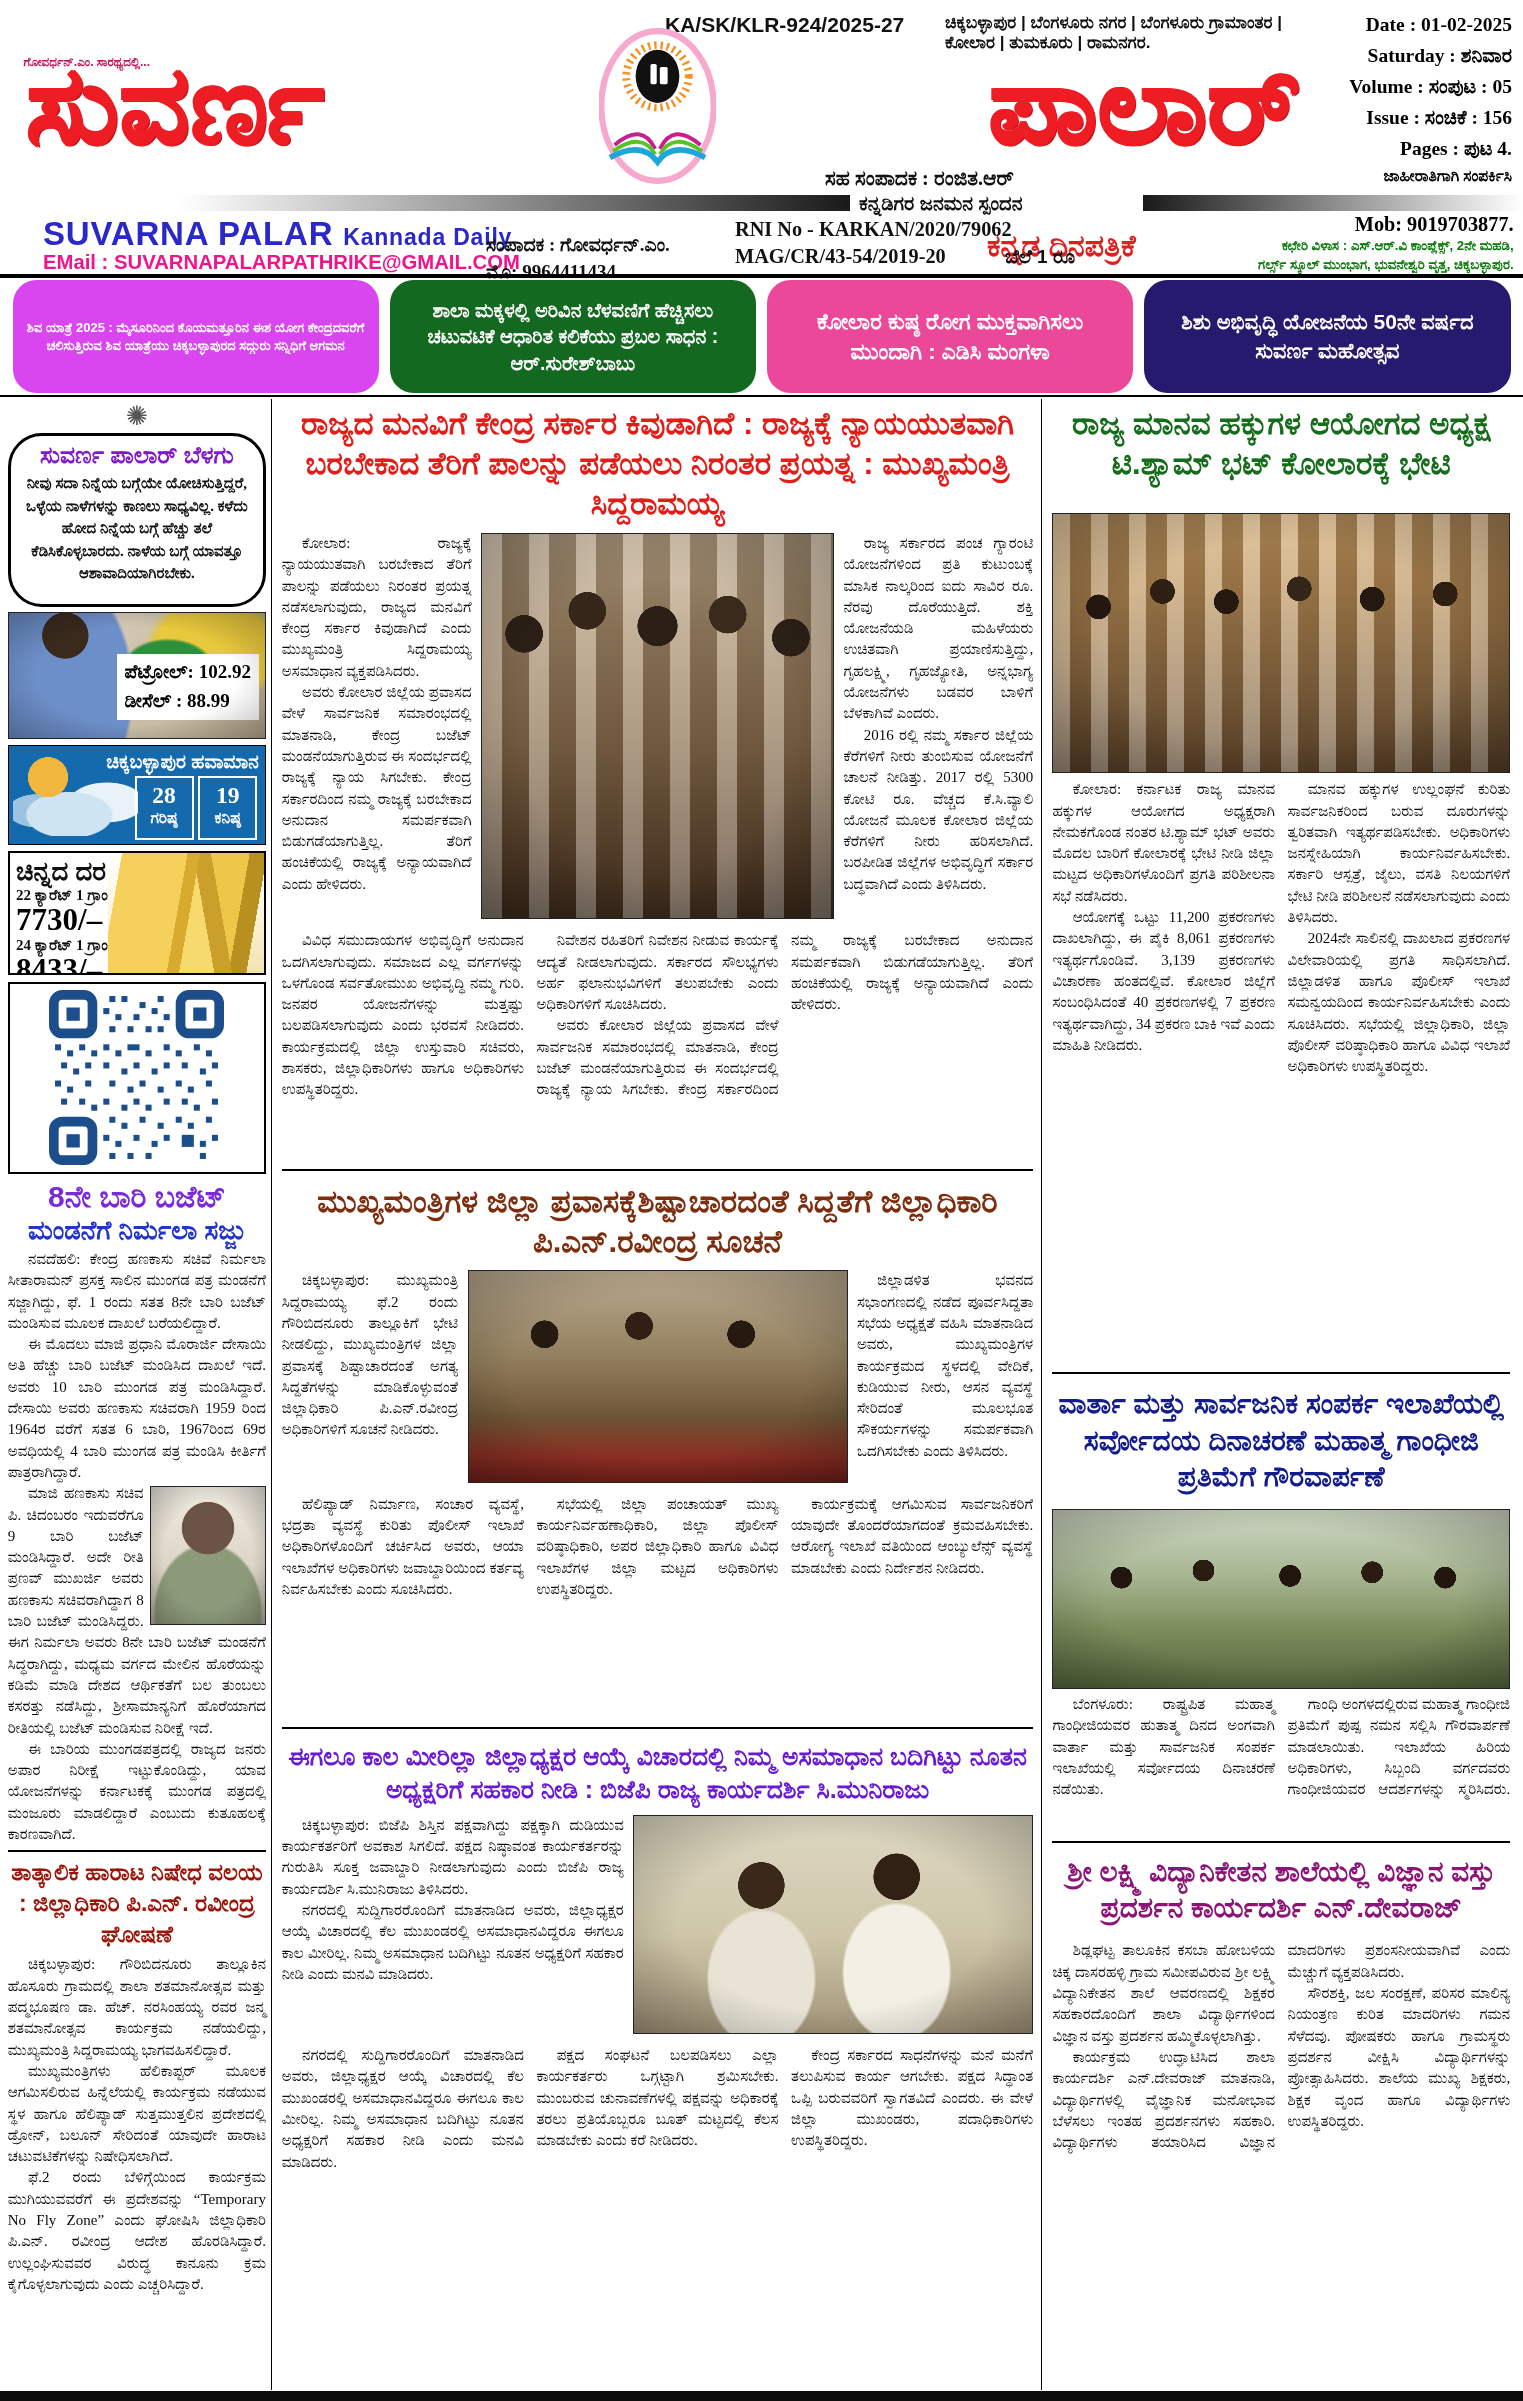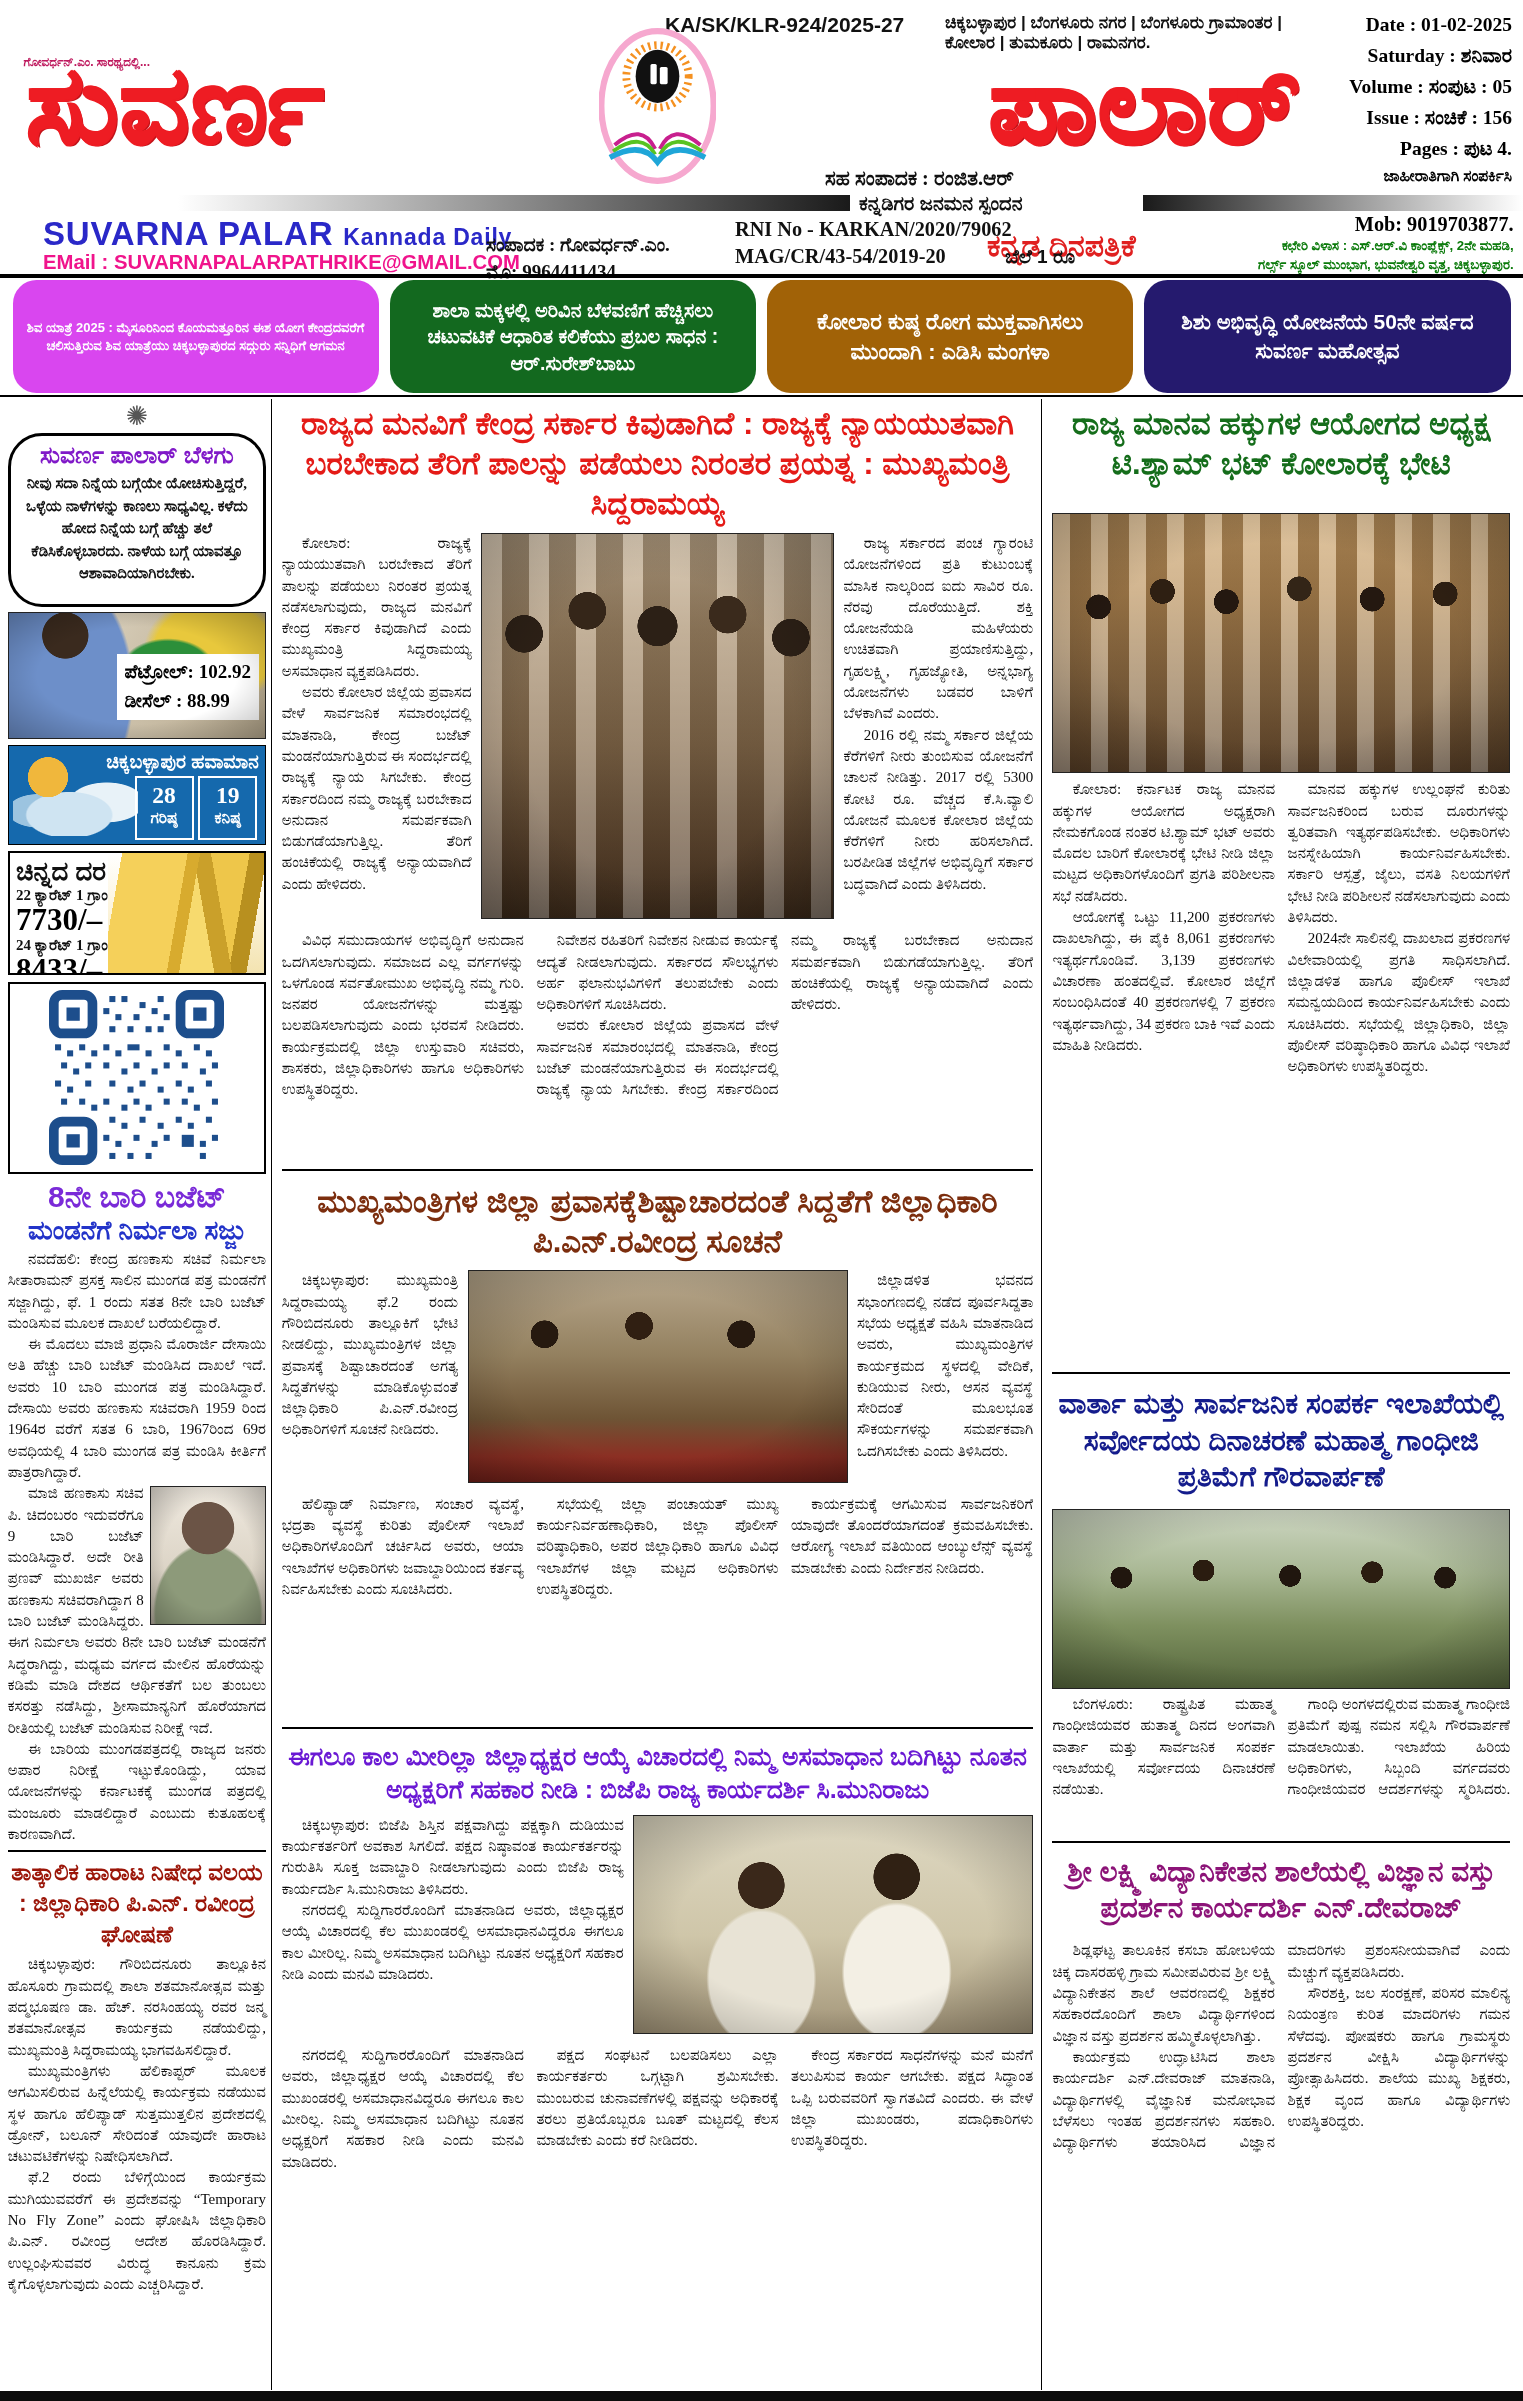--- a/index.html
+++ b/index.html
@@ -222,21 +222,21 @@
         <div class="addr">ಕಛೇರಿ ವಿಳಾಸ : ಎಸ್.ಆರ್.ವಿ ಕಾಂಪ್ಲೆಕ್ಸ್, 2ನೇ ಮಹಡಿ,</div>
         <div class="addr">ಗರ್ಲ್ಸ್ ಸ್ಕೂಲ್ ಮುಂಭಾಗ, ಭುವನೇಶ್ವರಿ ವೃತ್ತ, ಚಿಕ್ಕಬಳ್ಳಾಪುರ.</div>
       </div>
     </div>
     <div class="rule-a"></div>
   </div>
 
   <div class="banners">
     <div class="banner" style="font-size: 13px; background: #d946ef;">ಶಿವ ಯಾತ್ರೆ 2025 : ಮೈಸೂರಿನಿಂದ ಕೊಯಮತ್ತೂರಿನ ಈಶ ಯೋಗ ಕೇಂದ್ರದವರೆಗೆ ಚಲಿಸುತ್ತಿರುವ ಶಿವ ಯಾತ್ರೆಯು ಚಿಕ್ಕಬಳ್ಳಾಪುರದ ಸದ್ಗುರು ಸನ್ನಿಧಿಗೆ ಆಗಮನ</div>
     <div class="banner" style="background: rgb(19, 105, 31);">ಶಾಲಾ ಮಕ್ಕಳಲ್ಲಿ ಅರಿವಿನ ಬೆಳವಣಿಗೆ ಹೆಚ್ಚಿಸಲು ಚಟುವಟಿಕೆ ಆಧಾರಿತ ಕಲಿಕೆಯು ಪ್ರಬಲ ಸಾಧನ : ಆರ್.ಸುರೇಶ್‌ಬಾಬು</div>
-    <div class="banner" style="font-size: 22px; background: #a16207;">ಕೋಲಾರ ಕುಷ್ಠ ರೋಗ ಮುಕ್ತವಾಗಿಸಲು ಮುಂದಾಗಿ : ಎಡಿಸಿ ಮಂಗಳಾ</div>
+    <div class="banner" style="font-size: 22px; background: #ec4899;">ಕೋಲಾರ ಕುಷ್ಠ ರೋಗ ಮುಕ್ತವಾಗಿಸಲು ಮುಂದಾಗಿ : ಎಡಿಸಿ ಮಂಗಳಾ</div>
     <div class="banner" style="font-size: 21px; background: rgb(37, 26, 110);">ಶಿಶು ಅಭಿವೃದ್ಧಿ ಯೋಜನೆಯ 50ನೇ ವರ್ಷದ ಸುವರ್ಣ ಮಹೋತ್ಸವ</div>
   </div>
   <div class="rule-b"></div>
 
   <div class="col" id="col-left">
     <div class="sun-orn">✺</div>
 
     <div class="quote-box">
       <div class="quote-title">ಸುವರ್ಣ ಪಾಲಾರ್ ಬೆಳಗು</div>
       <div class="quote-text">ನೀವು ಸದಾ ನಿನ್ನೆಯ ಬಗ್ಗೆಯೇ ಯೋಚಿಸುತ್ತಿದ್ದರೆ, ಒಳ್ಳೆಯ ನಾಳೆಗಳನ್ನು ಕಾಣಲು ಸಾಧ್ಯವಿಲ್ಲ. ಕಳೆದು ಹೋದ ನಿನ್ನೆಯ ಬಗ್ಗೆ ಹೆಚ್ಚು ತಲೆ ಕೆಡಿಸಿಕೊಳ್ಳಬಾರದು. ನಾಳೆಯ ಬಗ್ಗೆ ಯಾವತ್ತೂ ಆಶಾವಾದಿಯಾಗಿರಬೇಕು.</div>

